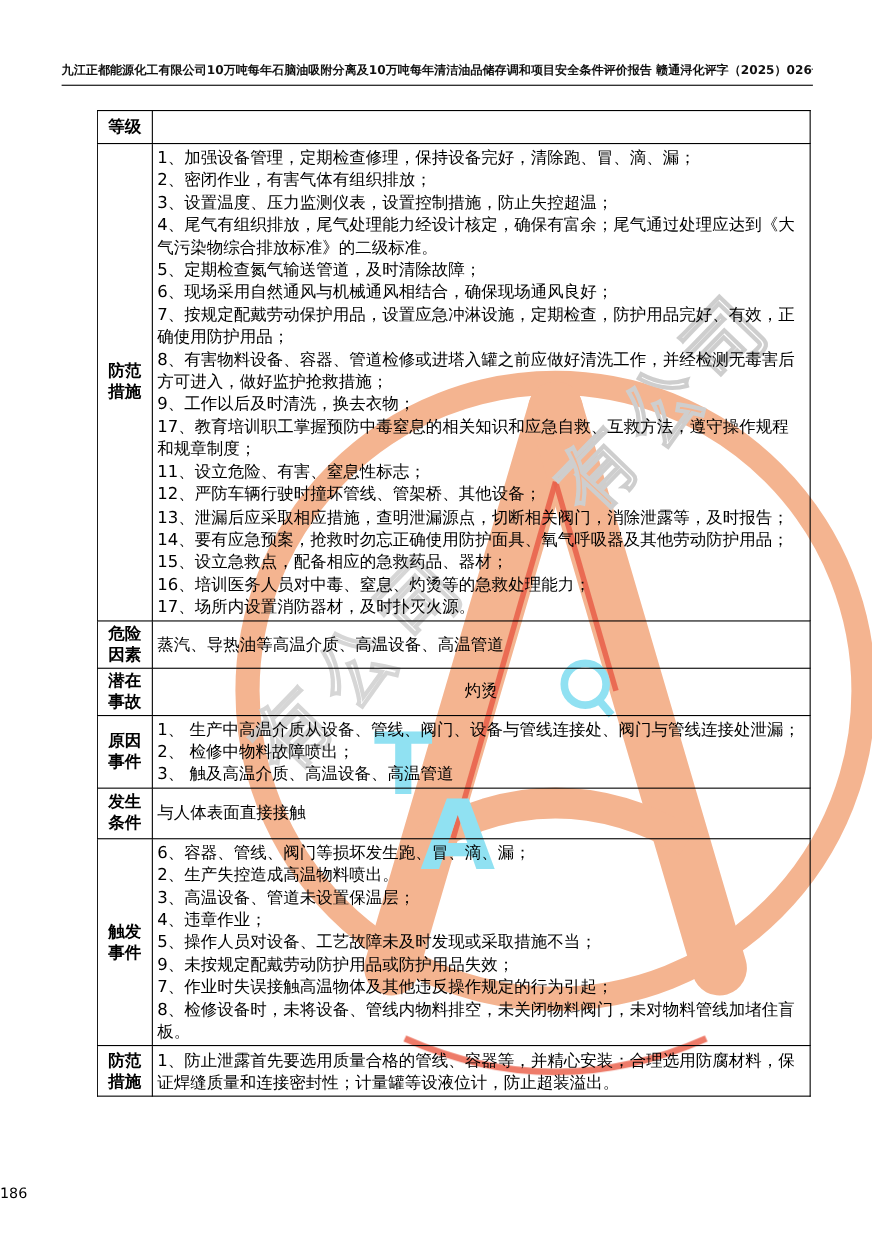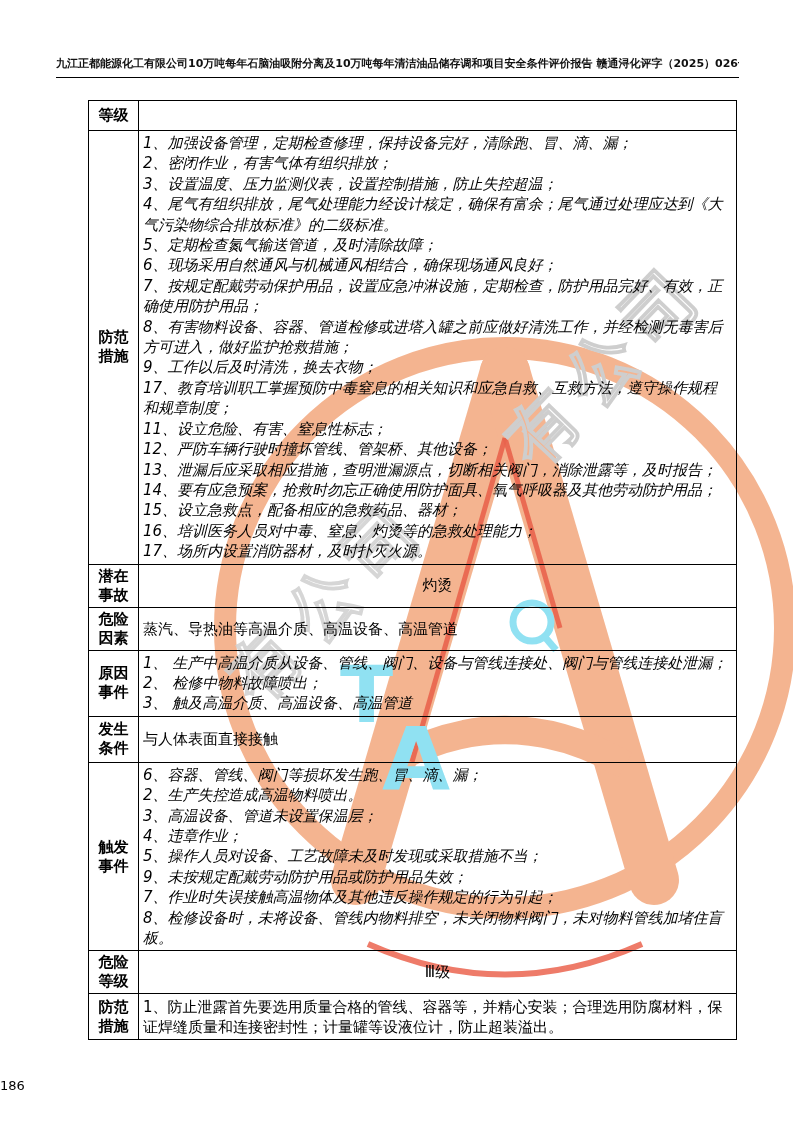--- a/index.html
+++ b/index.html
@@ -31,21 +31,21 @@
     font-size:15px;
   }
   table.risk td{
     border:1px solid #000;vertical-align:middle;
     padding:2px 4px;background:transparent;
   }
   td.lbl{
     width:50px;text-align:center;font-weight:bold;
     line-height:19px;padding:2px 3px;
   }
-  td.cell-list{line-height:20.4px;padding:3px 6px;font-style:italic;}
+  td.cell-list{line-height:20.4px;padding:3px 6px;}
   td.cell-list .li{text-align:left;}
   td.cell-center{text-align:center;}
   td.cell-center-bold{text-align:center;font-weight:bold;}
   td.cell-left{text-align:left;padding-left:6px;line-height:20px;}
   
   .page-number{
     position:absolute;left:0;right:0;top:1078px;
     text-align:left;font-size:13px;z-index:1;
   }
 </style>
@@ -109,26 +109,26 @@
           <div class="li">11、设立危险、有害、窒息性标志；</div>
           <div class="li">12、严防车辆行驶时撞坏管线、管架桥、其他设备；</div>
           <div class="li">13、泄漏后应采取相应措施，查明泄漏源点，切断相关阀门，消除泄露等，及时报告；</div>
           <div class="li">14、要有应急预案，抢救时勿忘正确使用防护面具、氧气呼吸器及其他劳动防护用品；</div>
           <div class="li">15、设立急救点，配备相应的急救药品、器材；</div>
           <div class="li">16、培训医务人员对中毒、窒息、灼烫等的急救处理能力；</div>
           <div class="li">17、场所内设置消防器材，及时扑灭火源。</div>
         </td>
     </tr>
     <tr style="height:38px">
+      <td class="lbl">危险因素</td>
+      <td class="cell-left">蒸汽、导热油等高温介质、高温设备、高温管道</td>
+    </tr>
+    <tr style="height:38px">
       <td class="lbl">潜在事故</td>
       <td class="cell-center">灼烫</td>
-    </tr>
-    <tr style="height:38px">
-      <td class="lbl">危险因素</td>
-      <td class="cell-left">蒸汽、导热油等高温介质、高温设备、高温管道</td>
     </tr>
     <tr>
       <td class="lbl">原因事件</td>
       <td class="cell-list">
           <div class="li">1、 生产中高温介质从设备、管线、阀门、设备与管线连接处、阀门与管线连接处泄漏；</div>
           <div class="li">2、 检修中物料故障喷出；</div>
           <div class="li">3、 触及高温介质、高温设备、高温管道</div>
         </td>
     </tr>
     <tr style="height:46px">
@@ -141,24 +141,20 @@
           <div class="li">6、容器、管线、阀门等损坏发生跑、冒、滴、漏；</div>
           <div class="li">2、生产失控造成高温物料喷出。</div>
           <div class="li">3、高温设备、管道未设置保温层；</div>
           <div class="li">4、违章作业；</div>
           <div class="li">5、操作人员对设备、工艺故障未及时发现或采取措施不当；</div>
           <div class="li">9、未按规定配戴劳动防护用品或防护用品失效；</div>
           <div class="li">7、作业时失误接触高温物体及其他违反操作规定的行为引起；</div>
           <div class="li">8、检修设备时，未将设备、管线内物料排空，未关闭物料阀门，未对物料管线加堵住盲板。</div>
         </td>
     </tr>
-    <tr style="height:42px">
-      <td class="lbl">危险等级</td>
-      <td class="cell-center">Ⅲ级</td>
-    </tr>
     <tr style="height:46px">
       <td class="lbl">防范措施</td>
       <td class="cell-left">1、防止泄露首先要选用质量合格的管线、容器等，并精心安装；合理选用防腐材料，保证焊缝质量和连接密封性；计量罐等设液位计，防止超装溢出。</td>
     </tr>
   </tbody>
 </table>
 
 <div class="page-number">186</div>
 
 </body></html>

